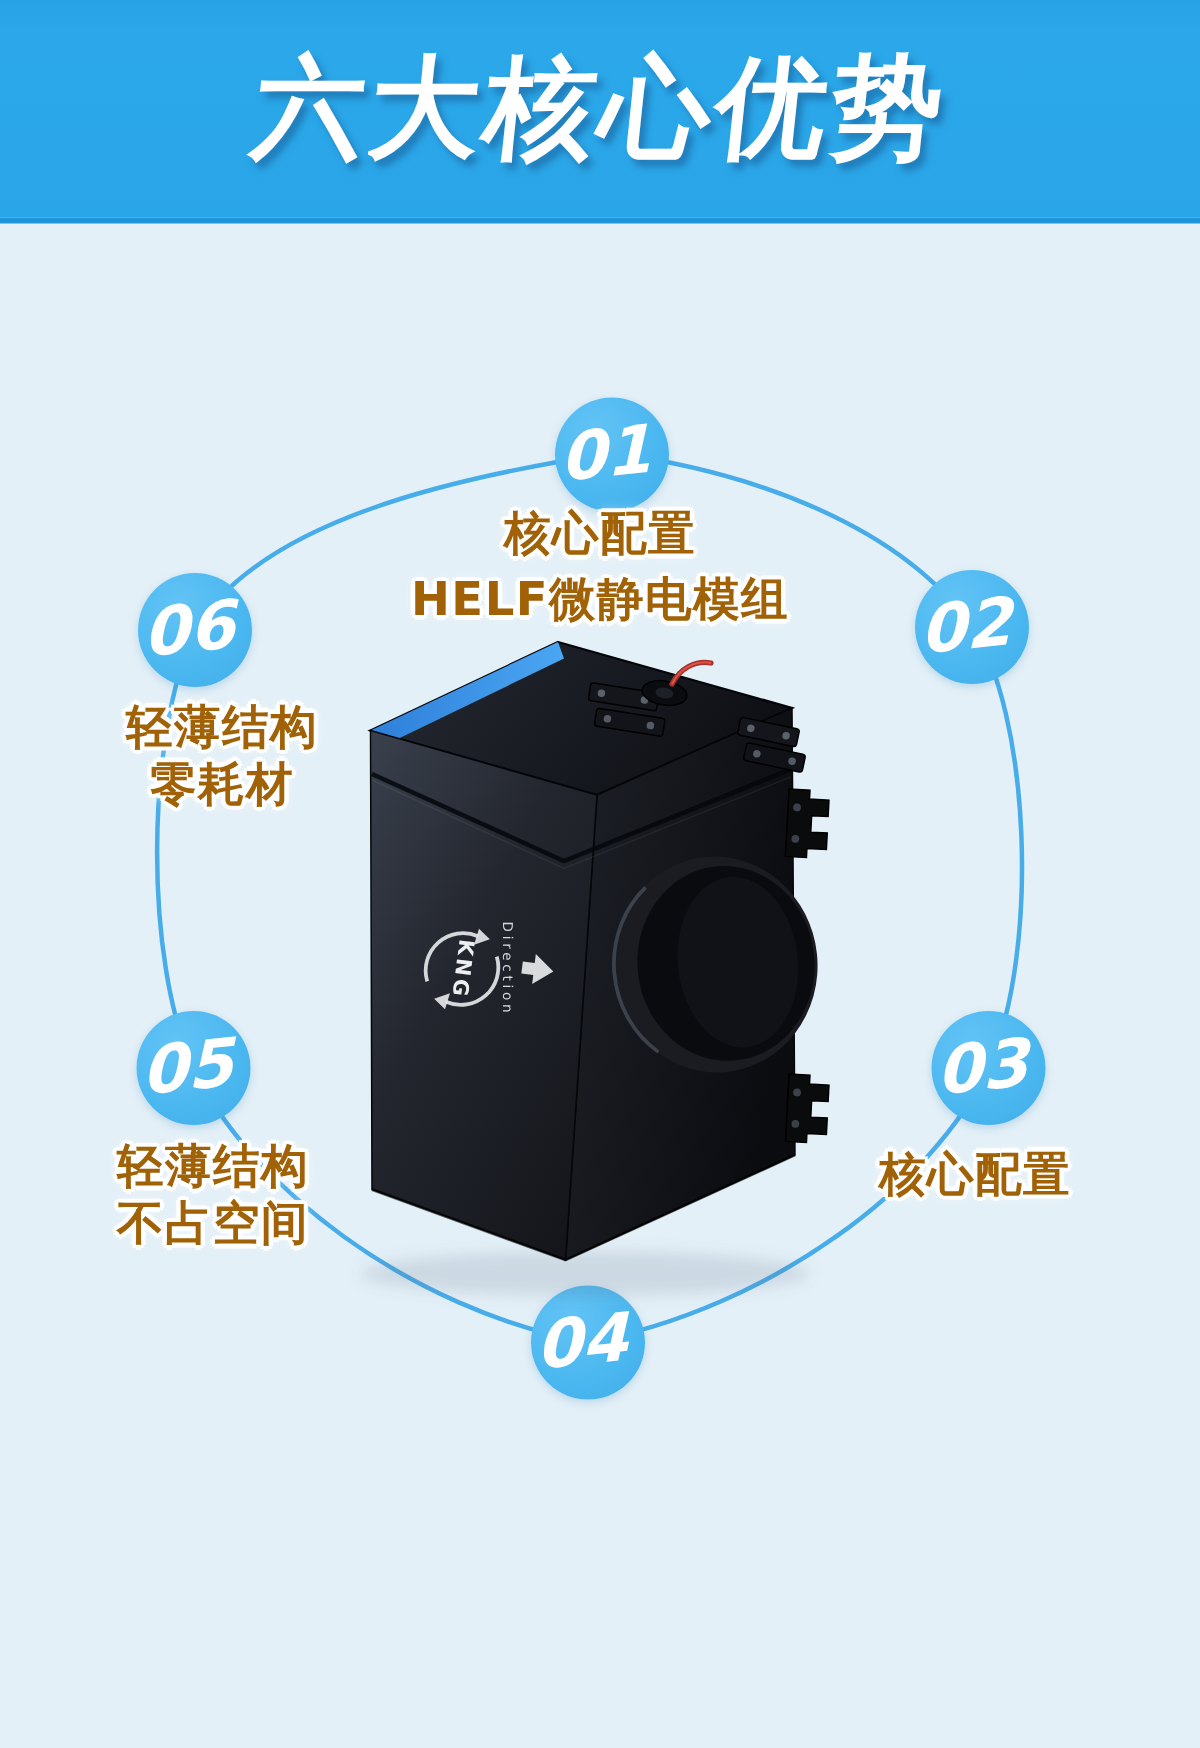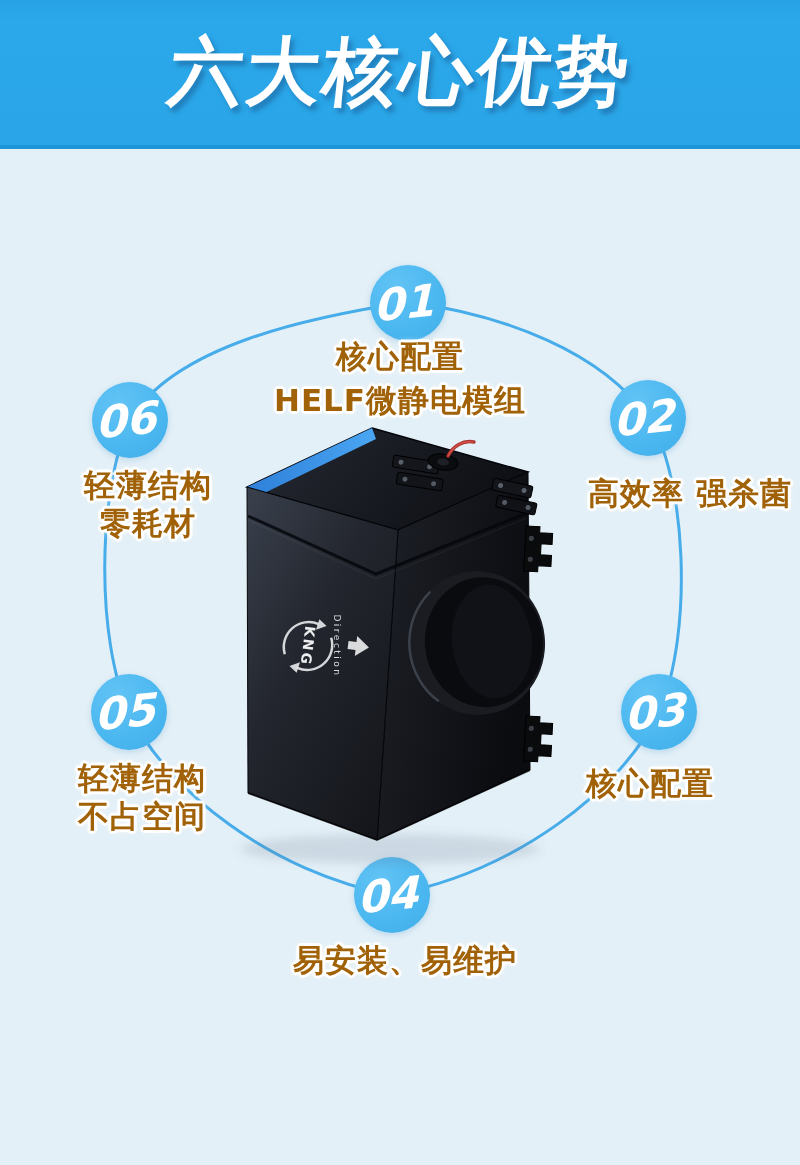--- a/index.html
+++ b/index.html
@@ -82,25 +82,23 @@
   <div class="badge" style="left:91px;top:674px;">
     <span>05</span>
   </div>
   <div class="badge" style="left:92px;top:382px;">
     <span>06</span>
   </div>
 
   <div class="lbl" style="left:400px;top:337px;">核心配置</div>
   <div class="lbl" style="left:400px;top:381px;">HELF微静电模组</div>
 
-  <div class="lbl" style="left:690px;top:474px;">高效率 强杀菌</div>
 
   <div class="lbl" style="left:650px;top:764px;">核心配置</div>
 
-  <div class="lbl" style="left:405px;top:941px;">易安装、易维护</div>
 
   <div class="lbl" style="left:142px;top:759px;">轻薄结构</div>
   <div class="lbl" style="left:142px;top:797px;">不占空间</div>
 
   <div class="lbl" style="left:148px;top:466px;">轻薄结构</div>
   <div class="lbl" style="left:148px;top:504px;text-align:right;">零耗材</div>
 
   <svg class="product-svg" width="400" height="480" viewBox="0 0 400 480">
     <defs>
       <linearGradient id="gTop" x1="0" y1="0" x2="1" y2="0.3">

